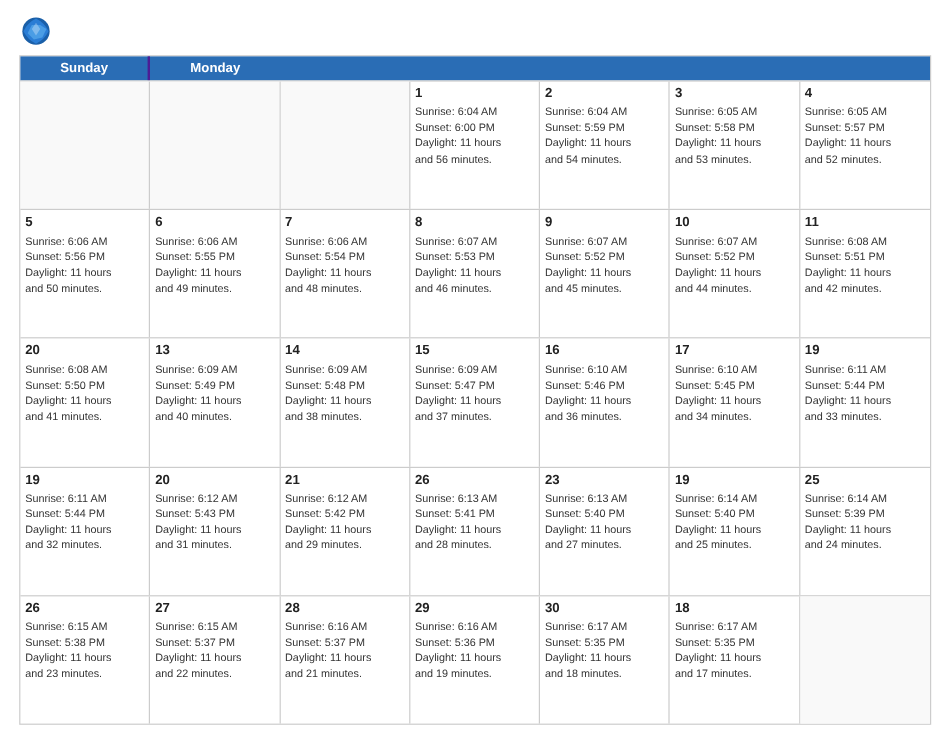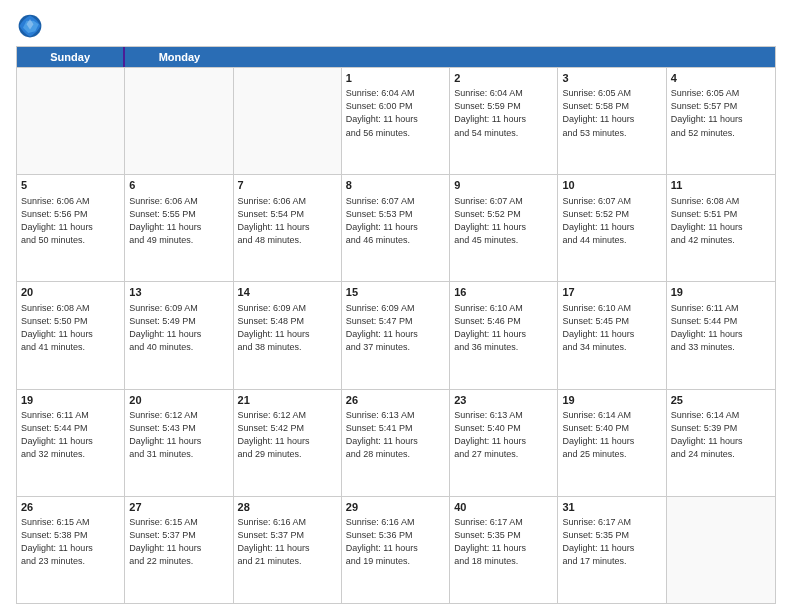--- a/index.html
+++ b/index.html
@@ -354,28 +354,28 @@
 and 21 minutes.</div>
           </div>
           <div class="cal-cell">
             <span class="day-num">29</span>
             <div class="cell-text" style="white-space: pre-line;">Sunrise: 6:16 AM
 Sunset: 5:36 PM
 Daylight: 11 hours
 and 19 minutes.</div>
           </div>
           <div class="cal-cell">
-            <span class="day-num">40</span>
+            <span class="day-num">30</span>
             <div class="cell-text" style="white-space: pre-line;">Sunrise: 6:17 AM
 Sunset: 5:35 PM
 Daylight: 11 hours
 and 18 minutes.</div>
           </div>
           <div class="cal-cell">
-            <span class="day-num">31</span>
+            <span class="day-num">18</span>
             <div class="cell-text" style="white-space: pre-line;">Sunrise: 6:17 AM
 Sunset: 5:35 PM
 Daylight: 11 hours
 and 17 minutes.</div>
           </div>
           <div class="cal-cell empty"></div>
         </div>
       </div>
   </div>
 </div>

